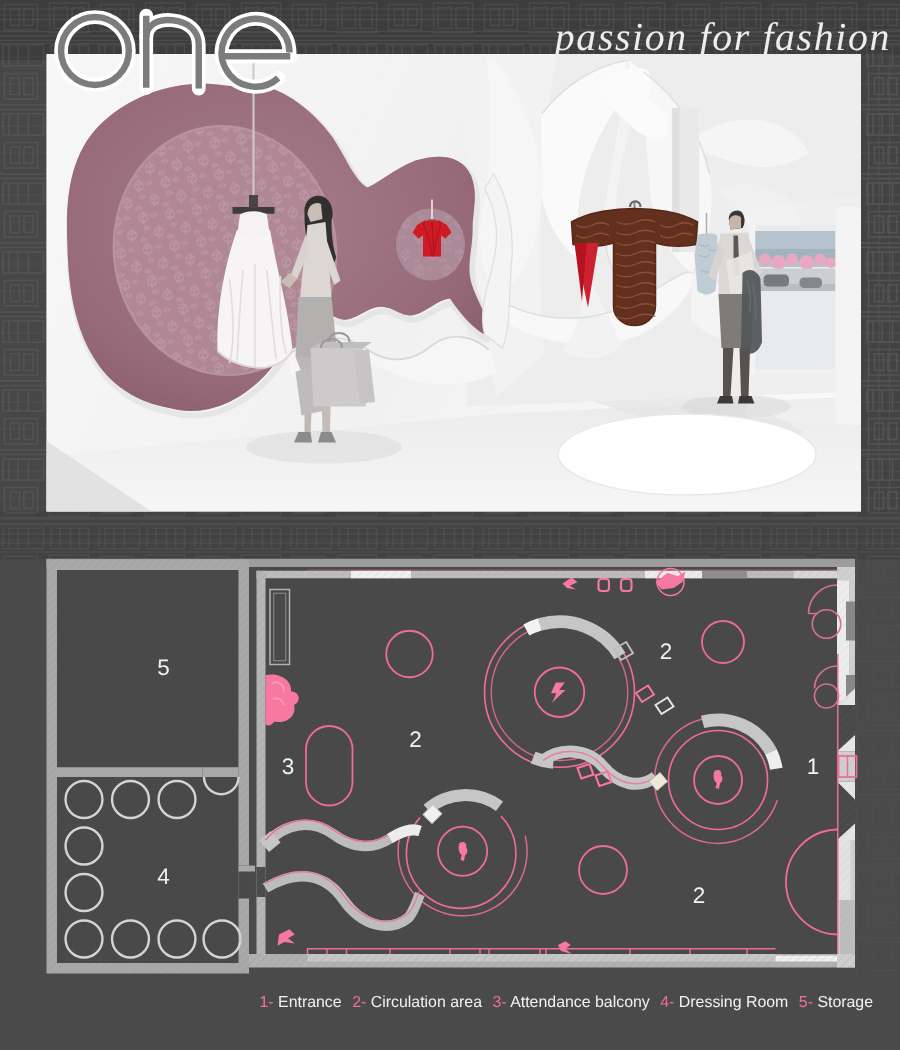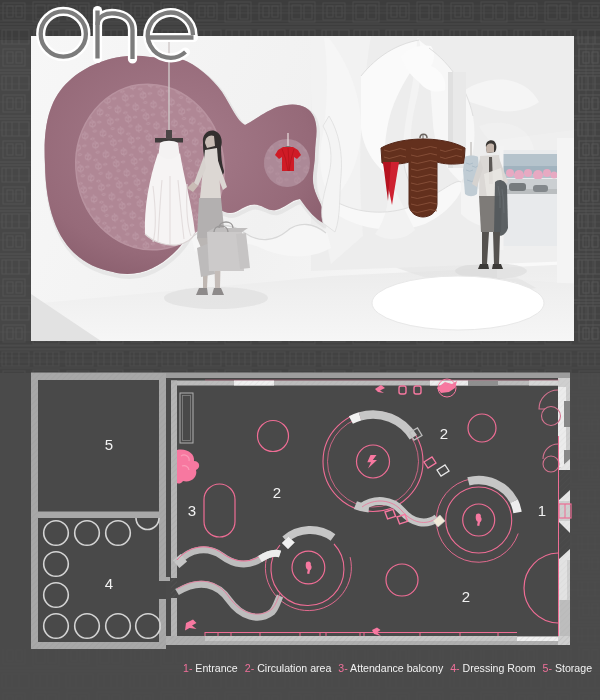--- a/index.html
+++ b/index.html
@@ -3,21 +3,21 @@
 <meta charset="utf-8">
 <style>
   html,body{margin:0;padding:0;}
   #page{position:relative;width:600px;height:700px;overflow:hidden;
         background:#4a4a4a;font-family:"Liberation Sans",sans-serif;}
   .tex{position:absolute;pointer-events:none;}
   #photo{position:absolute;left:31px;top:36px;width:543px;height:305px;background:#efefef;}
   #slogan{position:absolute;left:0;top:9px;width:594px;text-align:right;
           font-family:"Liberation Serif",serif;font-style:italic;
           font-size:26.5px;color:#ededed;letter-spacing:1.1px;}
-  #legend{position:absolute;left:183px;top:662px;width:418px;
+  #legend{position:absolute;left:173px;top:662px;width:418px;
           font-size:10.6px;color:#f2f2f2;white-space:nowrap;letter-spacing:0px;}
   #legend b{color:#f0709a;font-weight:normal;}
   #legend span{margin-right:7px;}
 </style>
 </head>
 <body>
 <div id="page">
 
   <svg class="tex" style="left:0;top:0" width="600" height="700" viewBox="0 0 600 700">
     <defs>
@@ -276,20 +276,21 @@
       <path d="M462,196 L469,196 L468,228 L463,228 Z" fill="#55524f"></path>
       <path d="M449,228 L457,228 L458,233 L447,233 Z" fill="#3c3a38"></path>
       <path d="M462,228 L470,228 L472,233 L461,233 Z" fill="#3c3a38"></path>
     </g>
 
     <ellipse cx="427" cy="267" rx="86" ry="27" fill="#ffffff"></ellipse>
     <ellipse cx="427" cy="267" rx="86" ry="27" fill="none" stroke="#e8e8e8" stroke-width="1"></ellipse>
   </svg>
   </div>
 
+  <div id="slogan">passion for fashion</div>
 
   <svg class="tex" style="left:0;top:0" width="220" height="80" viewBox="0 0 220 80">
     <g fill="none" stroke="#ffffff" stroke-width="9.2" stroke-linecap="round">
       <circle cx="63.3" cy="34" r="22.6"></circle>
       <path d="M97.5,10.5 L97.5,58.5"></path>
       <path d="M97.5,25 C97.5,16 106,12.5 115,13.5 C125,14.5 132.5,20 132.5,30 L132.5,59"></path>
       <path d="M193.5,37.5 L149,37.5"></path>
       <path d="M193,35 A22.6,22.6 0 1 0 185.5,52"></path>
     </g>
     <g fill="none" stroke="#7c7c7c" stroke-width="4.3" stroke-linecap="butt">

